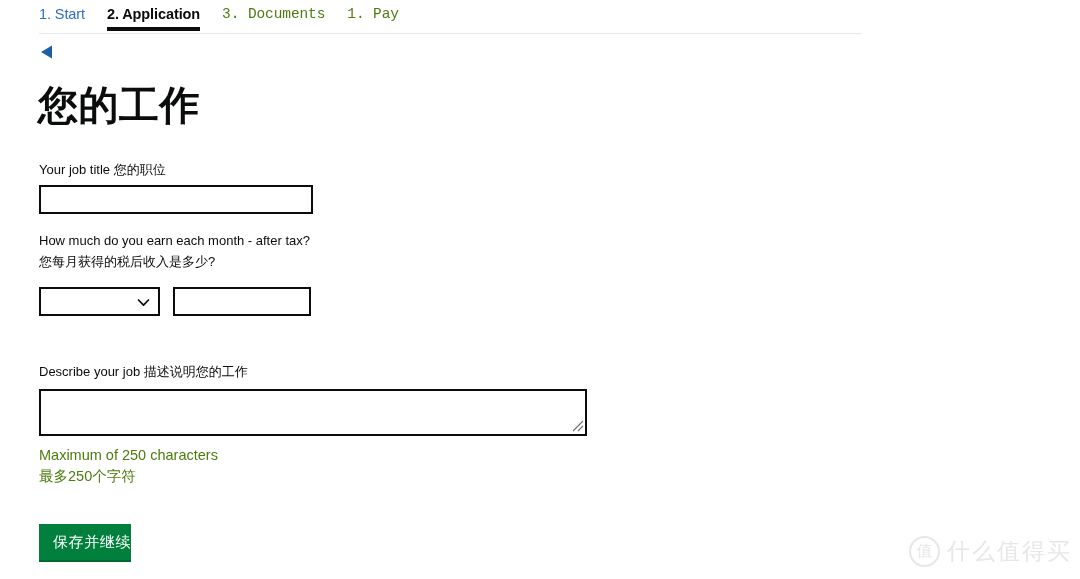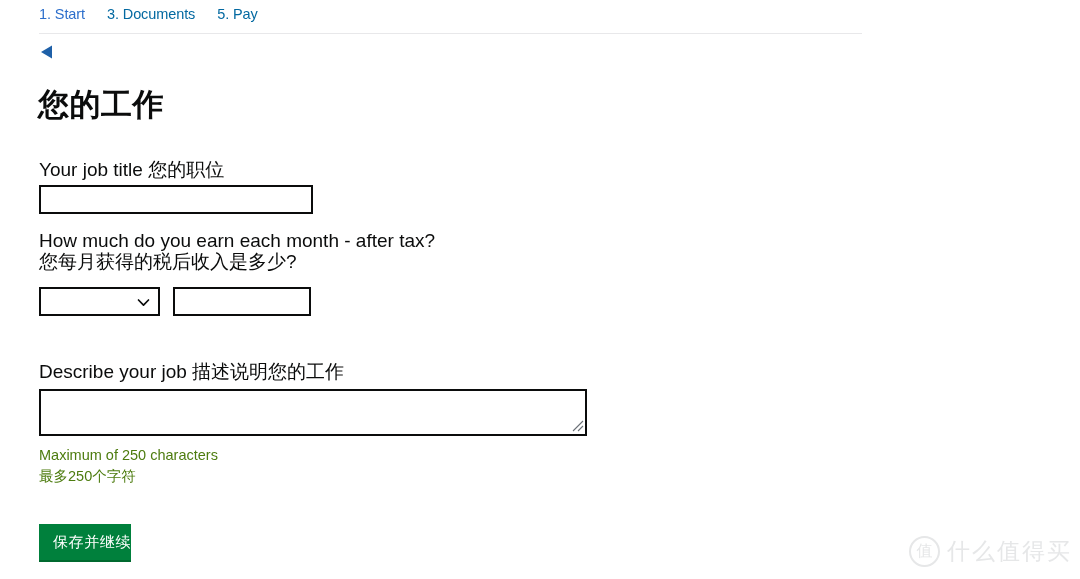--- a/index.html
+++ b/index.html
@@ -38,22 +38,23 @@
     margin-right: 22px;
     white-space: nowrap;
     letter-spacing: -0.1px;
     position: relative;
     cursor: pointer;
   }
   .step.done {
     color: #2c6ecb;
   }
   .step.muted {
-    color: #0369a1;
+    color: #4d7c0f;
     cursor: default;
+    font-family: Liberation Mono, monospace;
   }
   .step.current {
     color: #0b0c0c;
     font-weight: 700;
   }
   .step.current::after {
     content: "";
     position: absolute;
     left: 0;
     right: 0;
@@ -71,38 +72,38 @@
     height: 18px;
     cursor: pointer;
     line-height: 0;
   }
 
   
   .page-title {
     position: absolute;
     left: 38px;
     top: 84px;
-    font-size: 31px;
+    font-size: 40px;
     line-height: 42px;
     font-weight: 700;
     color: #0b0c0c;
     letter-spacing: 0.5px;
     margin: 0;
   }
 
   
   .form {
     position: absolute;
     left: 0;
     top: 0;
     width: 100%;
   }
   .field-label {
     position: absolute;
-    font-size: 19px;
+    font-size: 13px;
     line-height: 21px;
     color: #0b0c0c;
     white-space: pre-line;
   }
   .hint {
     position: absolute;
     font-size: 14.5px;
     line-height: 21px;
     color: #4d7c0f;
     white-space: pre-line;
@@ -225,22 +226,23 @@
     color: #e6e7e8;
     letter-spacing: 2px;
     font-family: Liberation Sans, sans-serif;
   }
 </style>
 </head>
 <body>
 
 <nav class="step-nav">
   <div class="step done">1. Start</div>
+  <div class="step current">2. Application</div>
   <div class="step muted">3. Documents</div>
-  <div class="step muted">5. Pay</div>
+  <div class="step muted">1. Pay</div>
 </nav>
 
 <a class="back-link" href="#">
   <span>
     <svg width="16" height="18" viewBox="0 0 16 18" xmlns="http://www.w3.org/2000/svg">
       <polygon points="2,9 13,2.5 13,15.5" fill="#1e60a8"></polygon>
     </svg>
   </span>
 </a>
 

